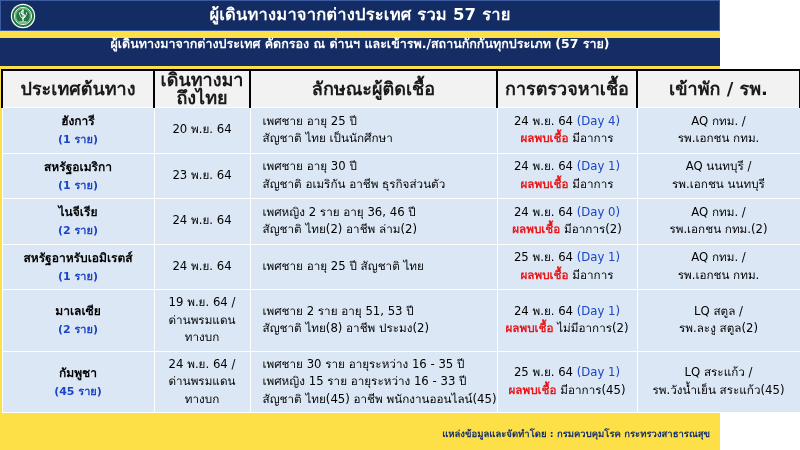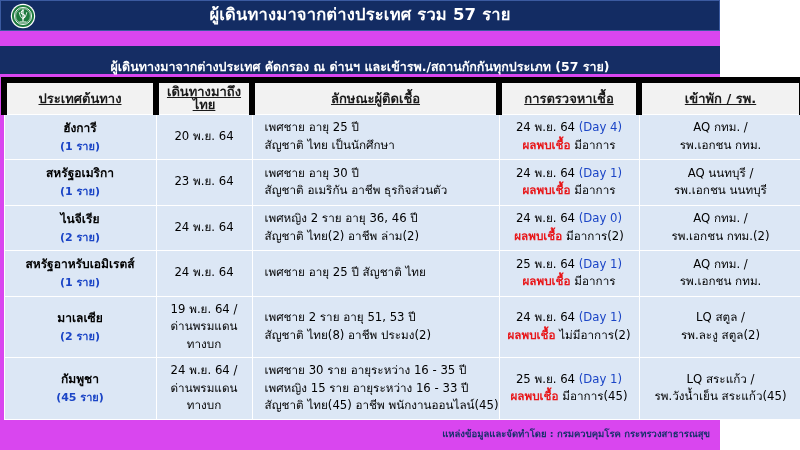--- a/index.html
+++ b/index.html
@@ -14,21 +14,21 @@
   body {
     background: #ffffff;
     font-family: "DejaVu Sans", "Liberation Sans", sans-serif;
     color: #000000;
   }
 
   #page {
     position: relative;
     width: 720px;
     height: 450px;
-    background: #d946ef;
+    background: #fde047;
   }
 
   
   .title-bar {
     position: relative;
     height: 31px;
     background: #132c63;
     border: 1px solid #3b5aa0;
     display: flex;
     align-items: center;
@@ -52,24 +52,24 @@
     font-size: 16.5px;
     font-weight: bold;
     letter-spacing: 0.2px;
     line-height: 1;
     padding-bottom: 1px;
   }
 
   
   .subtitle-bar {
     height: 28px;
-    margin-top: 15px;
+    margin-top: 7px;
     background: #152d64;
     display: flex;
-    align-items: flex-end;
+    align-items: flex-start;
     justify-content: center;
   }
 
   .subtitle-text {
     color: #ffffff;
     font-size: 12.5px;
     font-weight: bold;
     line-height: 1;
     padding-bottom: 1px;
   }
@@ -87,30 +87,29 @@
   }
 
   table.data-table col.c1 { width: 152px; }
   table.data-table col.c2 { width: 96px;  }
   table.data-table col.c3 { width: 247px; }
   table.data-table col.c4 { width: 140px; }
   table.data-table col.c5 { width: 163px; }
 
   thead th {
     background: #f2f2f2;
-    border: 6px solid #000000;
+    border: 2px solid #000000;
     border-bottom: 1px solid #ffffff;
     height: 34px;
-    font-size: 13px;
+    font-size: 18px;
     font-weight: bold;
     color: #1a1a1a;
     text-align: center;
     vertical-align: middle;
     line-height: 1;
-    text-decoration: underline;
   }
 
   tbody td {
     background: #dce7f5;
     border: 1px solid #ffffff;
     font-size: 11.7px;
     color: #000000;
     vertical-align: middle;
     line-height: 1.5;
     padding: 4px 5px;

